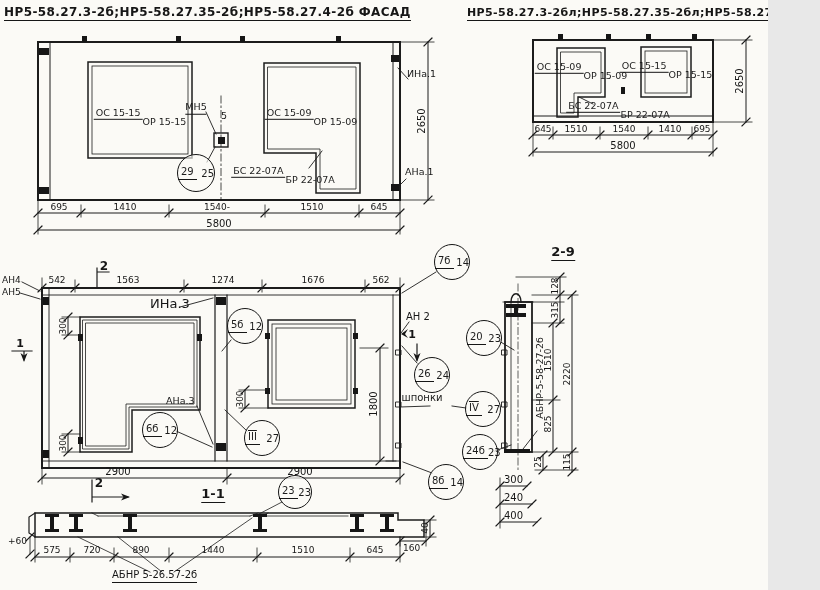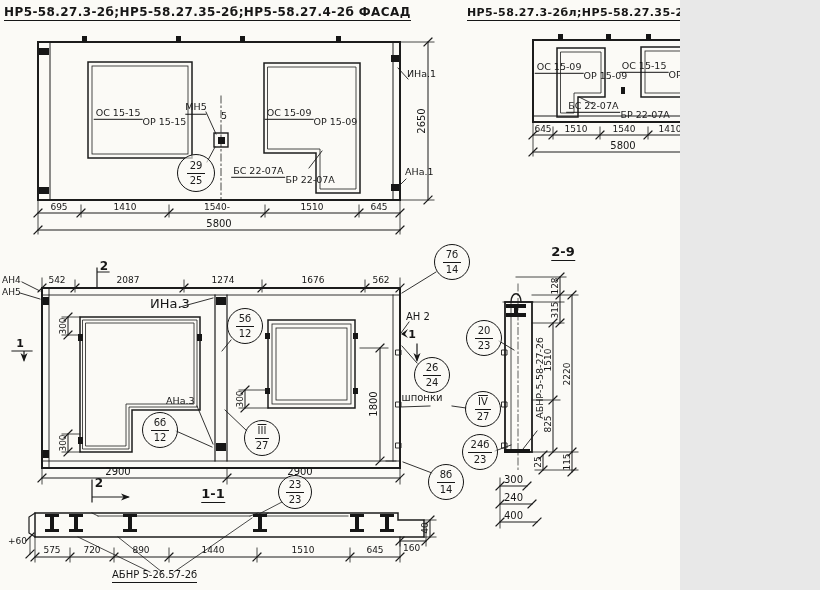--- a/index.html
+++ b/index.html
@@ -1,31 +1,31 @@
 <!DOCTYPE html>
 <html><head>
 <meta charset="utf-8">
 <style>
   html,body{margin:0;padding:0;background:#e8e8e8}
-  #sheet{position:relative;width:680px;height:590px;background:#fbfaf6;overflow:hidden;
+  #sheet{position:relative;width:768px;height:590px;background:#fbfaf6;overflow:hidden;
          font-family:"DejaVu Sans",sans-serif;color:#1c1c1c}
   #lines{position:absolute;left:0;top:0}
   .t{position:absolute;font-size:9px;line-height:1;white-space:nowrap;color:#161616}
   .cc{transform:translate(-50%,-50%)}
   .rc{transform:translate(-50%,-50%) rotate(-90deg)}
   .b{font-weight:bold}
   .u{border-bottom:1.4px solid #161616;padding-bottom:2px}
   .f10{font-size:10px}.f11{font-size:11px}.f12{font-size:12px}.f13{font-size:13px}.f15{font-size:15px}
   .fs8{font-size:8.5px}
   .fr{position:absolute;display:flex;flex-direction:row;align-items:center;
       font-size:9.5px;line-height:1.2;transform:translate(-50%,-50%);white-space:nowrap}
   .fr .a{border-bottom:1px solid #161616;padding:0 2px 1px}
   .fr .b2{padding-top:17px}
   .co{position:absolute;width:34px;height:34px;border:1.6px solid #161616;border-radius:50%;
-      display:flex;flex-direction:column;align-items:center;justify-content:center;
+      display:flex;flex-direction:row;align-items:center;justify-content:space-between;
       font-size:10px;line-height:1;transform:translate(-50%,-50%);background:rgba(251,250,246,.65)}
   .co .a{border-bottom:1.3px solid #161616;padding:0 3px 2px}
   .co .b2{padding-top:2px}
   .ovl{text-decoration:overline}
   .ttl{letter-spacing:.4px;font-weight:bold}
 </style>
 </head>
 <body>
 
 <div id="sheet">
@@ -191,21 +191,21 @@
 </div>
 <div class="t cc" style="left:543px;top:129px">645</div>
 <div class="t cc" style="left:576px;top:129px">1510</div>
 <div class="t cc" style="left:624px;top:129px">1540</div>
 <div class="t cc" style="left:670px;top:129px">1410</div>
 <div class="t cc" style="left:702px;top:129px">695</div>
 <div class="t cc f10" style="left:623px;top:146px">5800</div>
 <div class="t rc f10" style="left:740px;top:81px">2650</div>
 
 <div class="t cc" style="left:57px;top:280px">542</div>
-<div class="t cc" style="left:128px;top:280px">2087</div>
+<div class="t cc" style="left:128px;top:280px">1563</div>
 <div class="t cc" style="left:223px;top:280px">1274</div>
 <div class="t cc" style="left:313px;top:280px">1676</div>
 <div class="t cc" style="left:381px;top:280px">562</div>
 <div class="t cc f10" style="left:118px;top:472px">2900</div>
 <div class="t cc f10" style="left:300px;top:472px">2900</div>
 <div class="t rc" style="left:63px;top:326px">300</div>
 <div class="t rc" style="left:63px;top:443px">300</div>
 <div class="t rc" style="left:240px;top:399px">300</div>
 <div class="t rc f10" style="left:374px;top:404px">1800</div>
 <div class="t" style="left:2px;top:276px">АН4</div>

